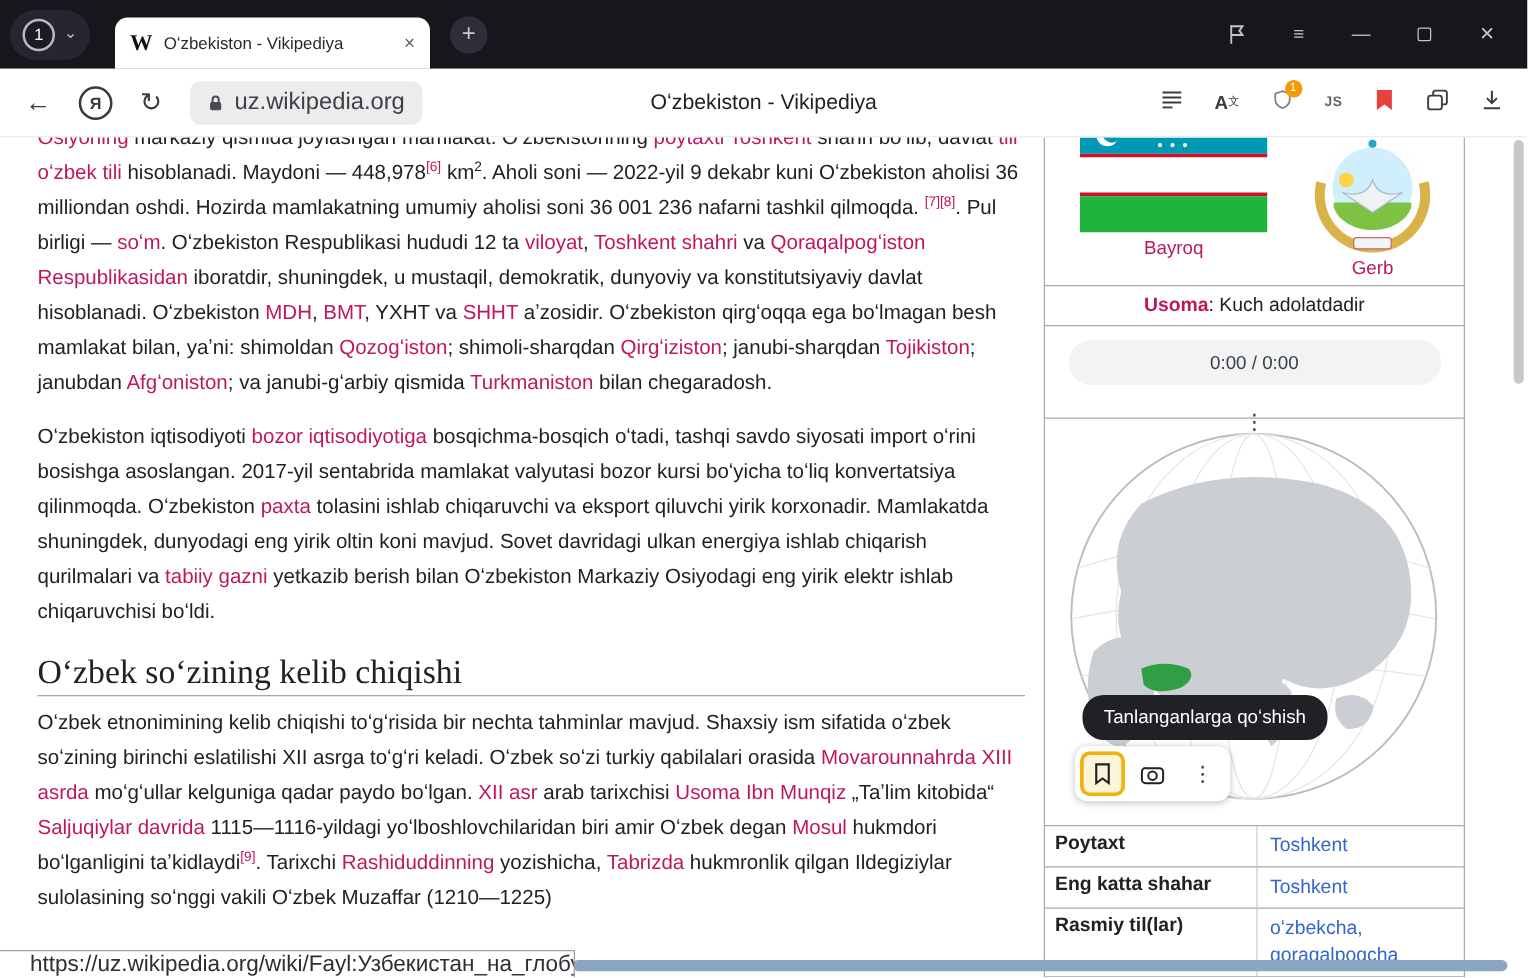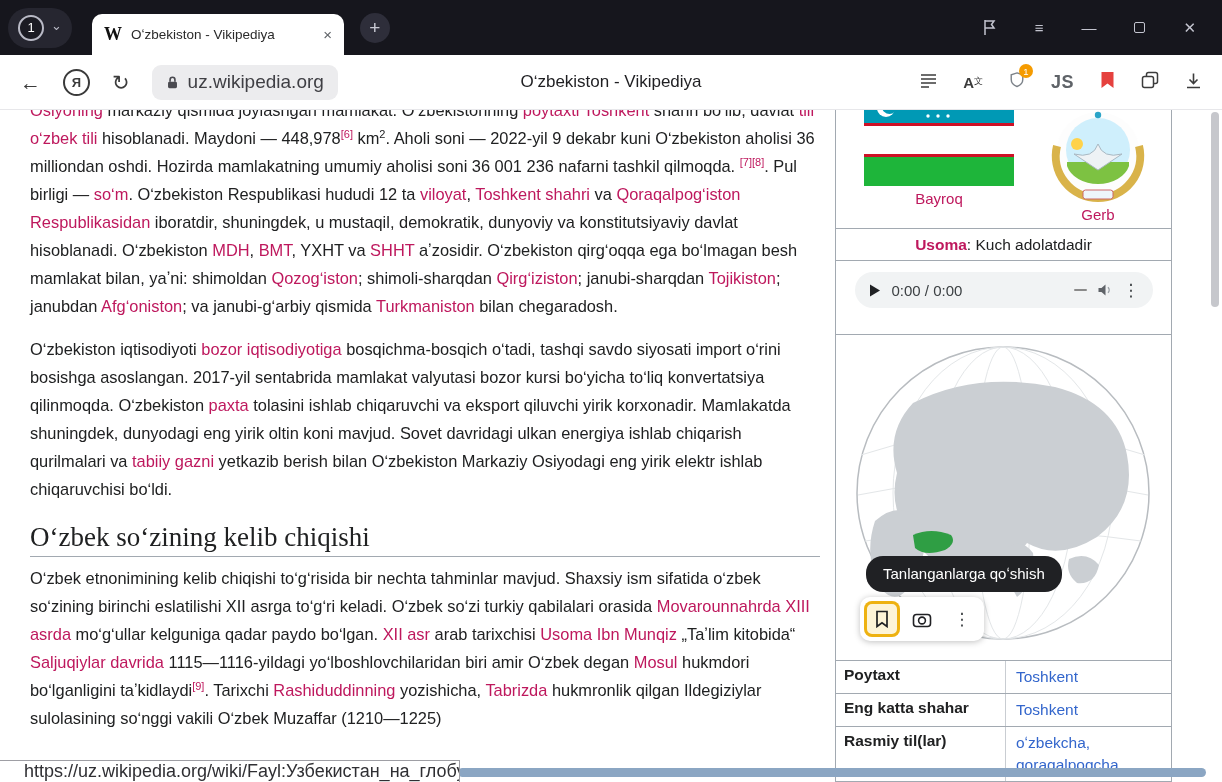--- a/index.html
+++ b/index.html
@@ -39,21 +39,21 @@
     font-weight:bold;color:#3a3a3a;}
   .url-pill{height:35px;background:#ececee;border-radius:9px;display:flex;
     align-items:center;gap:9px;padding:0 14px;color:#3f3f44;font-size:19px;}
   .page-title{position:absolute;left:0;right:0;text-align:center;font-size:17px;
     color:#1f1f22;pointer-events:none;}
   .tb2-right{margin-left:auto;display:flex;align-items:center;gap:26px;z-index:2;}
   .badge-wrap{position:relative;}
   .ext-badge{position:absolute;top:-7px;right:-8px;min-width:14px;height:14px;
     border-radius:7px;background:#f59b00;color:#fff;font-size:9.5px;
     display:flex;align-items:center;justify-content:center;padding:0 3px;}
-  .js-label{font-size:18px;font-weight:bold;color:#5f6368;letter-spacing:.5px;}
+  .js-label{font-size:11px;font-weight:bold;color:#5f6368;letter-spacing:.5px;}
   .tr-ico{display:flex;align-items:flex-start;color:#3c3c3c;}
   .tr-a{font-size:15px;font-weight:bold;}
   .tr-b{font-size:9px;margin-top:1px;}
 
   
   .content{position:absolute;top:110px;left:0;right:0;height:672px;background:#fff;
     overflow:hidden;}
   .main-col{position:absolute;left:30px;top:0;width:790px;font-size:16.4px;
     line-height:28px;color:#202122;}
   .main-col p{margin:0 0 15px;}
@@ -70,21 +70,21 @@
     border:1px solid #a2a9b1;border-top:none;font-size:15.5px;color:#202122;height:700px;}
   .ib-images{position:relative;height:118px;overflow:hidden;}
   .flag-wrap{position:absolute;left:28px;top:-16px;width:150px;height:92px;}
   .gerb-wrap{position:absolute;left:210px;top:-2px;width:104px;height:96px;}
   .flag-caption{position:absolute;left:28px;top:80px;width:150px;text-align:center;font-size:15px;}
   .gerb-caption{position:absolute;left:210px;top:96px;width:104px;text-align:center;font-size:15px;}
   .ib-motto{border-top:1px solid #a2a9b1;height:32px;display:flex;align-items:center;
     justify-content:center;}
   .ib-anthem{border-top:1px solid #a2a9b1;height:74px;text-align:center;padding-top:5px;}
   .player{margin:6px auto 0;width:298px;height:36px;background:#f1f3f4;border-radius:18px;
-    display:flex;align-items:center;padding:0 13px;gap:10px;}
+    display:flex;align-items:center;padding:0 13px;gap:10px;flex-direction:column;}
   .time{font-size:15px;color:#3c4043;}
   .vol-dash{width:13px;height:2.5px;background:#8a8a8a;border-radius:2px;margin-left:auto;}
   .p-dots{font-size:17px;color:#3c4043;line-height:1;}
   .ib-map{border-top:1px solid #a2a9b1;position:relative;height:326px;overflow:hidden;}
   .globe{position:absolute;left:19px;top:10px;}
   .map-tooltip{position:absolute;left:30px;top:221px;height:36px;line-height:36px;
     background:#202124;color:#fff;border-radius:17px;padding:0 17px;font-size:15px;
     white-space:nowrap;z-index:3;}
   .img-actions{position:absolute;left:24px;top:262px;background:#fff;border-radius:10px;
     padding:4px;display:flex;gap:4px;box-shadow:0 1px 6px rgba(0,0,0,.25);z-index:3;}

